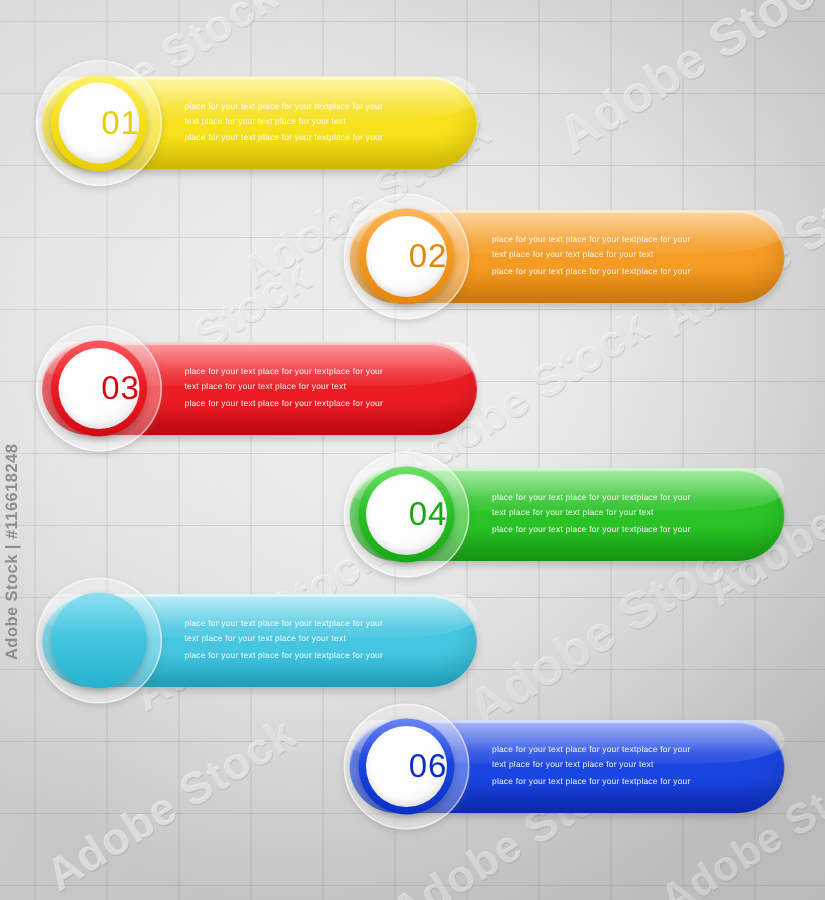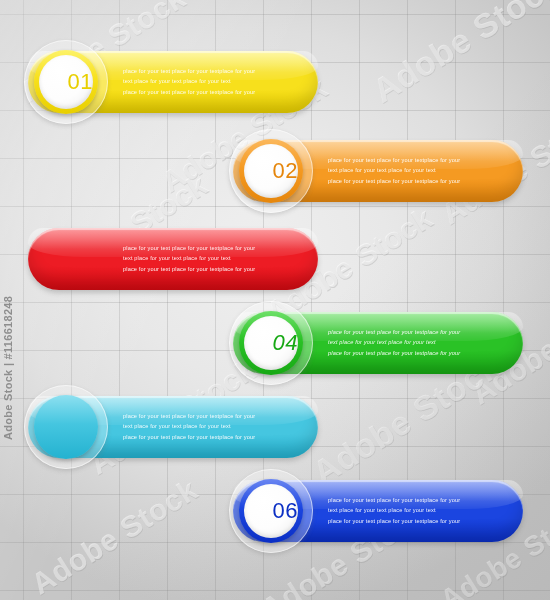--- a/index.html
+++ b/index.html
@@ -211,22 +211,29 @@
         <div class="bar" style="left: 28px; width: 290px;">
           <div class="bar-body" style="background: linear-gradient(rgb(250, 90, 96) 0%, rgb(237, 28, 36) 34%, rgb(237, 28, 36) 62%, rgb(212, 10, 18) 100%);">
             <div class="bar-gloss"></div>
           </div>
           <div class="bar-text" style="left: 95px;">
             <div>place for your text place for your textplace for your</div>
             <div>text place for your text place for your text</div>
             <div>place for your text place for your textplace for your</div>
           </div>
         </div>
-      </div>
-      <div class="bar-row" style="top: 312px; left: 0px; width: 550px; font-style: italic;">
+        <div class="badge" style="left: 24px;">
+          <div class="badge-halo"></div>
+          <div class="badge-ring" style="background: linear-gradient(rgb(250, 90, 96) 0%, rgb(237, 28, 36) 45%, rgb(212, 10, 18) 100%);"></div>
+          <div class="badge-inner">
+            <div class="badge-num" style="color: rgb(212, 10, 18);">03</div>
+          </div>
+        </div>
+      </div>
+      <div class="bar-row" style="top: 312px; left: 0px; width: 550px;">
         <div class="bar" style="left: 233px; width: 290px;">
           <div class="bar-body" style="background: linear-gradient(rgb(110, 224, 105) 0%, rgb(42, 194, 38) 34%, rgb(42, 194, 38) 62%, rgb(23, 168, 20) 100%);">
             <div class="bar-gloss"></div>
           </div>
           <div class="bar-text" style="left: 95px;">
             <div>place for your text place for your textplace for your</div>
             <div>text place for your text place for your text</div>
             <div>place for your text place for your textplace for your</div>
           </div>
         </div>

